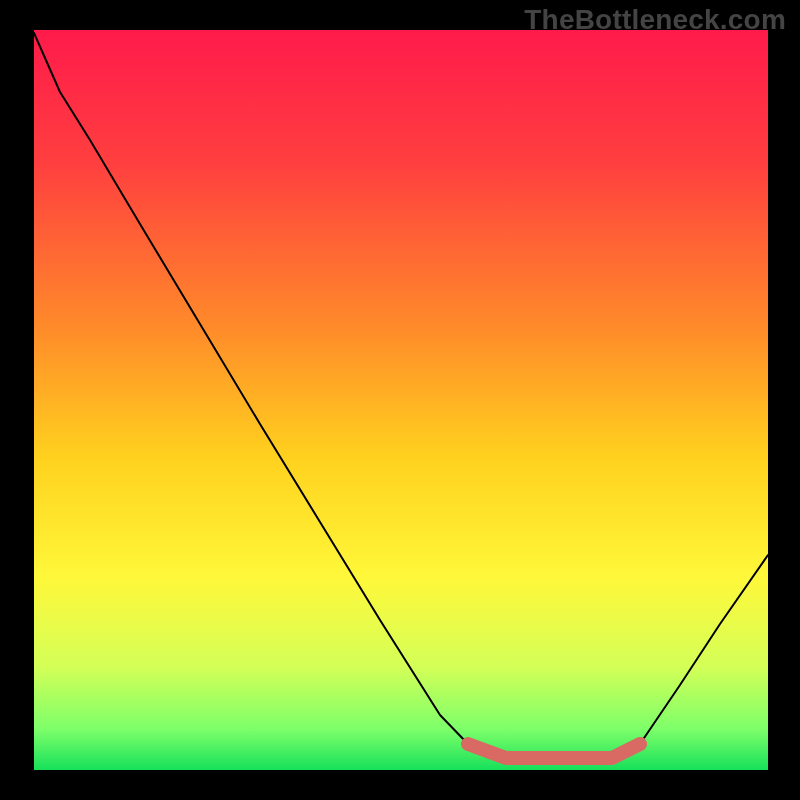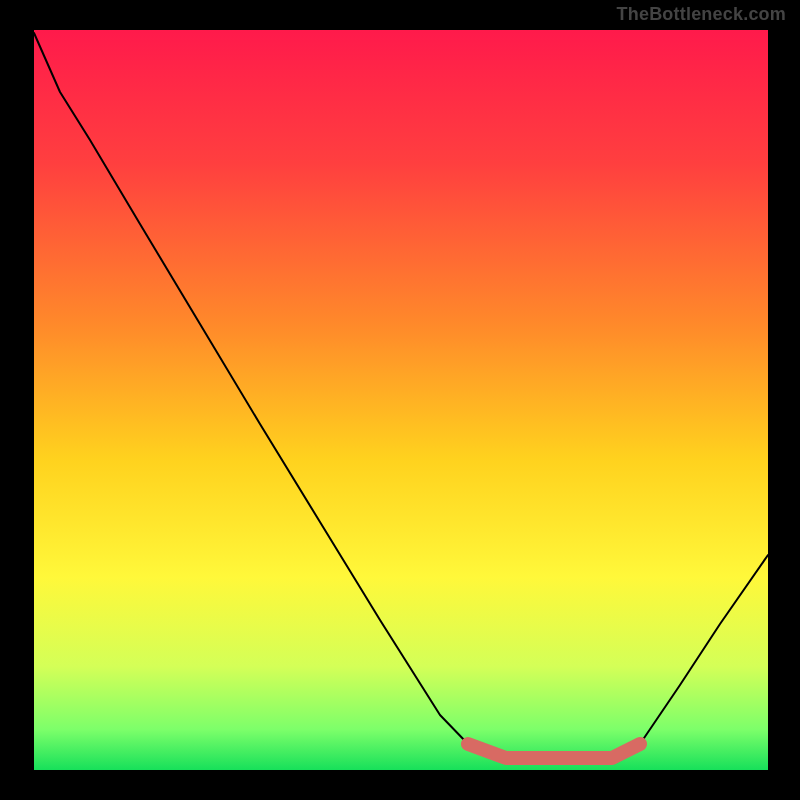--- a/index.html
+++ b/index.html
@@ -14,21 +14,21 @@
   .frame {
     position: absolute;
     inset: 0;
     background: #000;
   }
   .watermark {
     position: absolute;
     top: 4px;
     right: 14px;
     color: #444;
-    font-size: 18px;
+    font-size: 28px;
     font-weight: 600;
     letter-spacing: 0.2px;
     z-index: 10;
   }
   svg {
     position: absolute;
     left: 0;
     top: 0;
   }
 </style>

